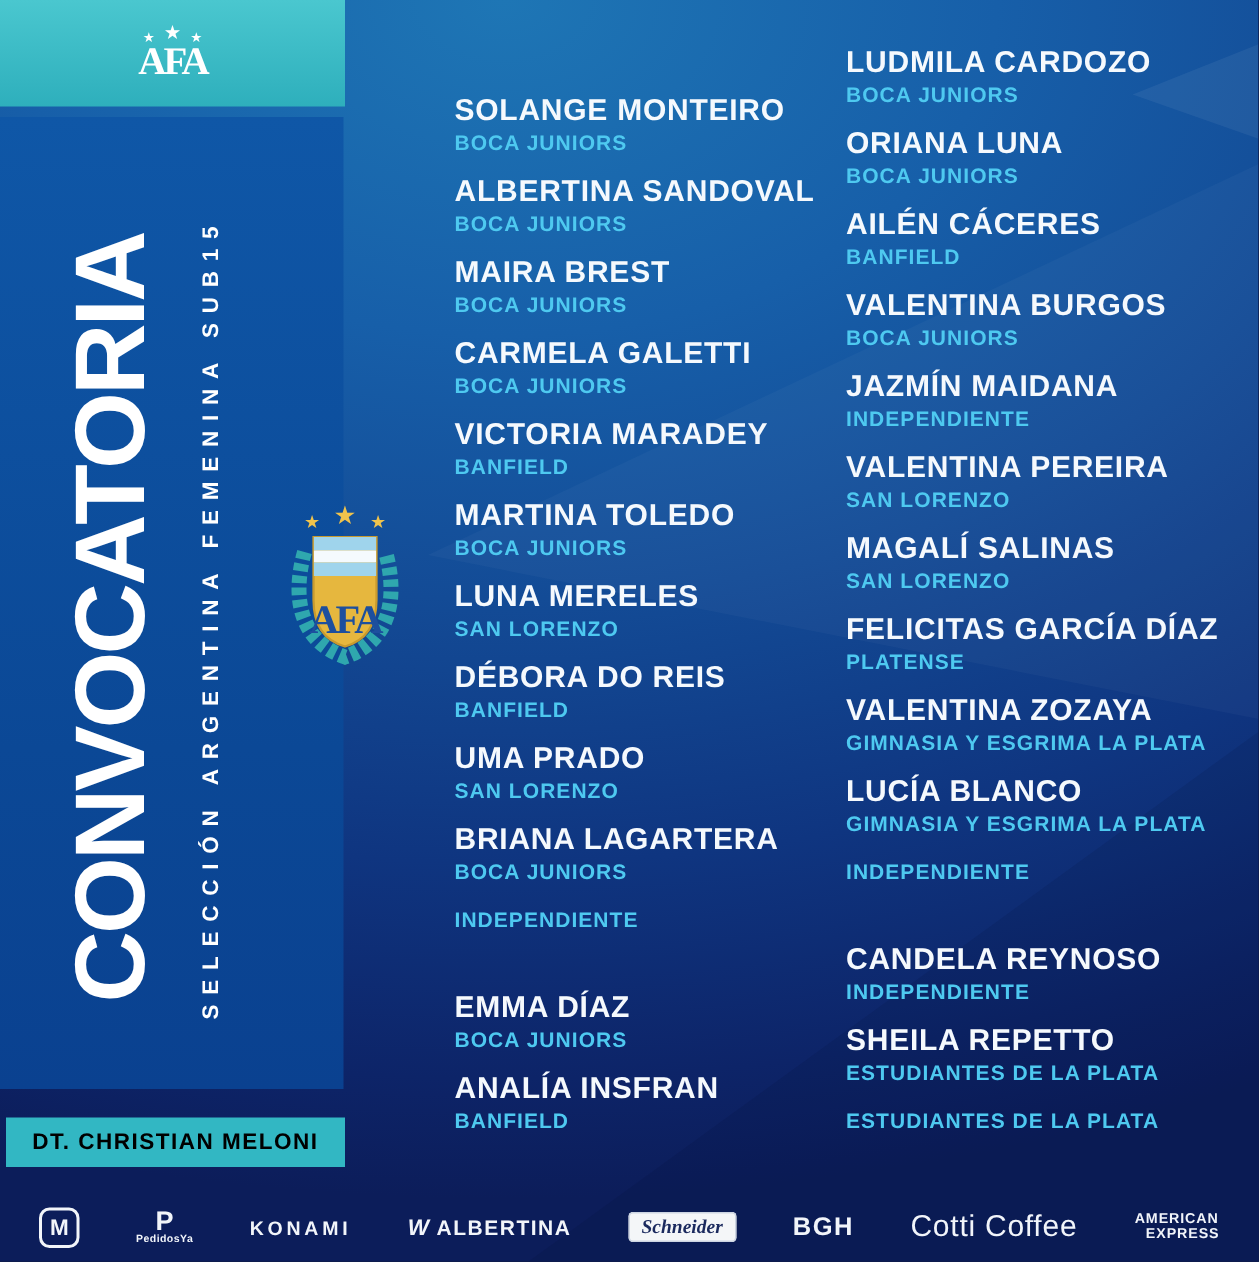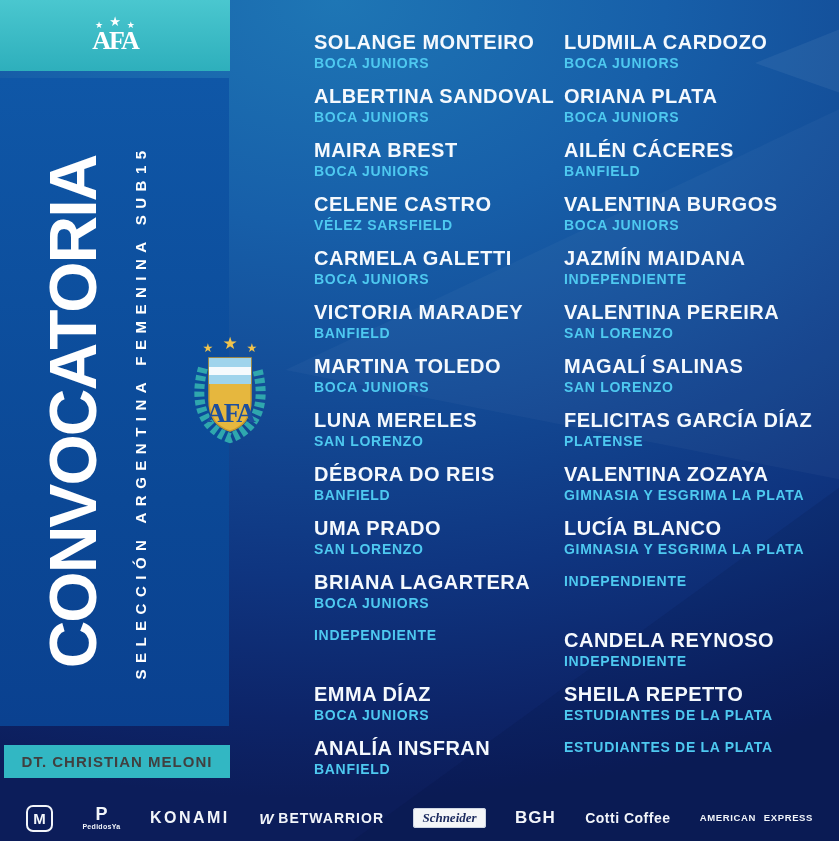--- a/index.html
+++ b/index.html
@@ -44,31 +44,31 @@
   .v-subtitle {
     position:absolute; left:-159px; top:397px; width:600px; height:30px;
     transform:rotate(-90deg); transform-origin:center;
     color:#ffffff; font-weight:bold; font-size:15px; line-height:30px;
     letter-spacing:6.5px; text-align:center; white-space:nowrap;
   }
 
   
   .dt-badge {
     position:absolute; left:4px; top:745px; width:226px; height:33px;
-    background:#32b7c3; color:#404040; font-weight:bold; font-size:15px;
+    background:#32b7c3; color:#000000; font-weight:bold; font-size:15px;
     letter-spacing:1px; display:flex; align-items:center; justify-content:center;
     white-space:nowrap;
   }
 
   
   .crest { position:absolute; left:188px; top:332px; width:84px; height:116px; }
 
   
   .col { position:absolute; top:31px; width:262px; }
-  .col-left { left:314px; }
+  .col-left { left:303px;margin-top:32px; }
   .col-right { left:564px; width:270px; }
   .player { height:54px; }
   .player-name {
     color:#f5f9fd; font-weight:bold; font-size:20px; line-height:22px;
     letter-spacing:0.5px; white-space:nowrap;
   }
   .player-club {
     margin-top:4px; color:#4ec9f0; font-weight:bold; font-size:14px;
     line-height:12px; letter-spacing:0.7px; white-space:nowrap;
   }
@@ -81,32 +81,32 @@
   }
   .sp { display:flex; align-items:center; justify-content:center; }
   .mcd-box {
     width:27px; height:27px; border:2.5px solid #f2f5fa; border-radius:7px;
     display:flex; align-items:center; justify-content:center;
     font-weight:bold; font-size:15px; line-height:1;
   }
   .pya { flex-direction:column; gap:1px; }
   .pya-icon { font-weight:bold; font-size:18px; line-height:16px; }
   .pya-label { font-weight:bold; font-size:7px; letter-spacing:0.3px; }
-  .konami { font-weight:bold; font-size:16px; letter-spacing:2.5px; }
+  .konami { font-weight:bold; font-size:13px; letter-spacing:2.5px; }
   .bw { gap:5px; }
   .bw-icon { font-weight:bold; font-style:italic; font-size:15px; }
   .bw-label { font-weight:bold; font-size:14px; letter-spacing:1px; }
   .schneider {
     background:#f4f6f8; color:#1b2a5e; border-radius:3px; padding:2px 9px;
     font-family:"Liberation Serif", serif; font-style:italic; font-weight:bold;
     font-size:13px; box-shadow:0 0 0 1px #cdd5e2 inset;
   }
   .bgh { font-weight:bold; font-size:17px; letter-spacing:1px; }
-  .cotti { font-weight:bold; font-size:14px; letter-spacing:0.5px; }
-  .amex { flex-direction:row; line-height:1.05; font-weight:bold; font-size:9.5px; letter-spacing:0.6px; text-align:center; }
+  .cotti { font-weight:normal; font-size:20px; letter-spacing:0.5px; }
+  .amex { flex-direction:column; line-height:1.05; font-weight:bold; font-size:9.5px; letter-spacing:0.6px; text-align:center; }
   .amex .l2 { padding-left:8px; }
 </style>
 </head>
 <body>
 
 <div class="poster">
   <div class="ray ray-1"></div>
   <div class="ray ray-2"></div>
   <div class="ray ray-3"></div>
 
@@ -158,24 +158,20 @@
     </div>
     <div class="player">
       <div class="player-name">ALBERTINA SANDOVAL</div>
       <div class="player-club">BOCA JUNIORS</div>
     </div>
     <div class="player">
       <div class="player-name">MAIRA BREST</div>
       <div class="player-club">BOCA JUNIORS</div>
     </div>
     <div class="player">
-      <div class="player-name">CELENE CASTRO</div>
-      <div class="player-club">VÉLEZ SARSFIELD</div>
-    </div>
-    <div class="player">
       <div class="player-name">CARMELA GALETTI</div>
       <div class="player-club">BOCA JUNIORS</div>
     </div>
     <div class="player">
       <div class="player-name">VICTORIA MARADEY</div>
       <div class="player-club">BANFIELD</div>
     </div>
     <div class="player">
       <div class="player-name">MARTINA TOLEDO</div>
       <div class="player-club">BOCA JUNIORS</div>
@@ -208,21 +204,21 @@
       <div class="player-club">BANFIELD</div>
     </div>
   </div>
 
   <div class="col col-right">
     <div class="player">
       <div class="player-name">LUDMILA CARDOZO</div>
       <div class="player-club">BOCA JUNIORS</div>
     </div>
     <div class="player">
-      <div class="player-name">ORIANA PLATA</div>
+      <div class="player-name">ORIANA LUNA</div>
       <div class="player-club">BOCA JUNIORS</div>
     </div>
     <div class="player">
       <div class="player-name">AILÉN CÁCERES</div>
       <div class="player-club">BANFIELD</div>
     </div>
     <div class="player">
       <div class="player-name">VALENTINA BURGOS</div>
       <div class="player-club">BOCA JUNIORS</div>
     </div>
@@ -270,21 +266,21 @@
     <div class="sp mcd-box">
       <span>M</span>
     </div>
     <div class="sp pya">
       <span class="pya-icon">P</span>
       <span class="pya-label">PedidosYa</span>
     </div>
     <div class="sp konami">KONAMI</div>
     <div class="sp bw">
       <span class="bw-icon">W</span>
-      <span class="bw-label">BETWARRIOR</span>
+      <span class="bw-label">ALBERTINA</span>
     </div>
     <div class="sp schneider">Schneider</div>
     <div class="sp bgh">BGH</div>
     <div class="sp cotti">Cotti Coffee</div>
     <div class="sp amex">
       <span class="l1">AMERICAN</span>
       <span class="l2">EXPRESS</span>
     </div>
   </div>
 </div>

